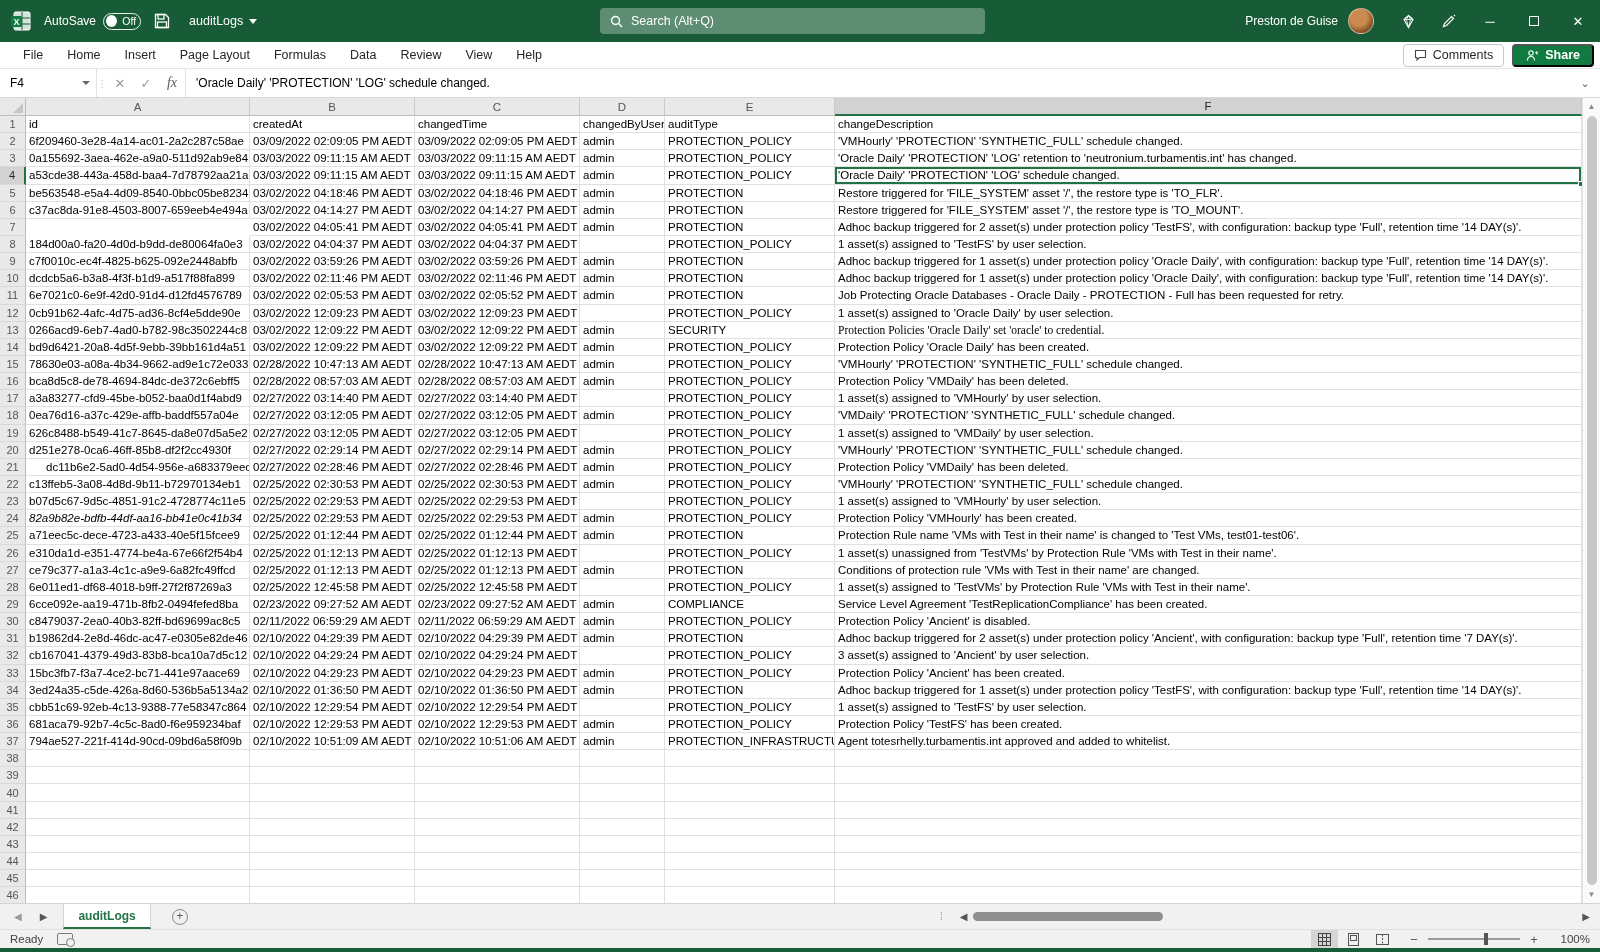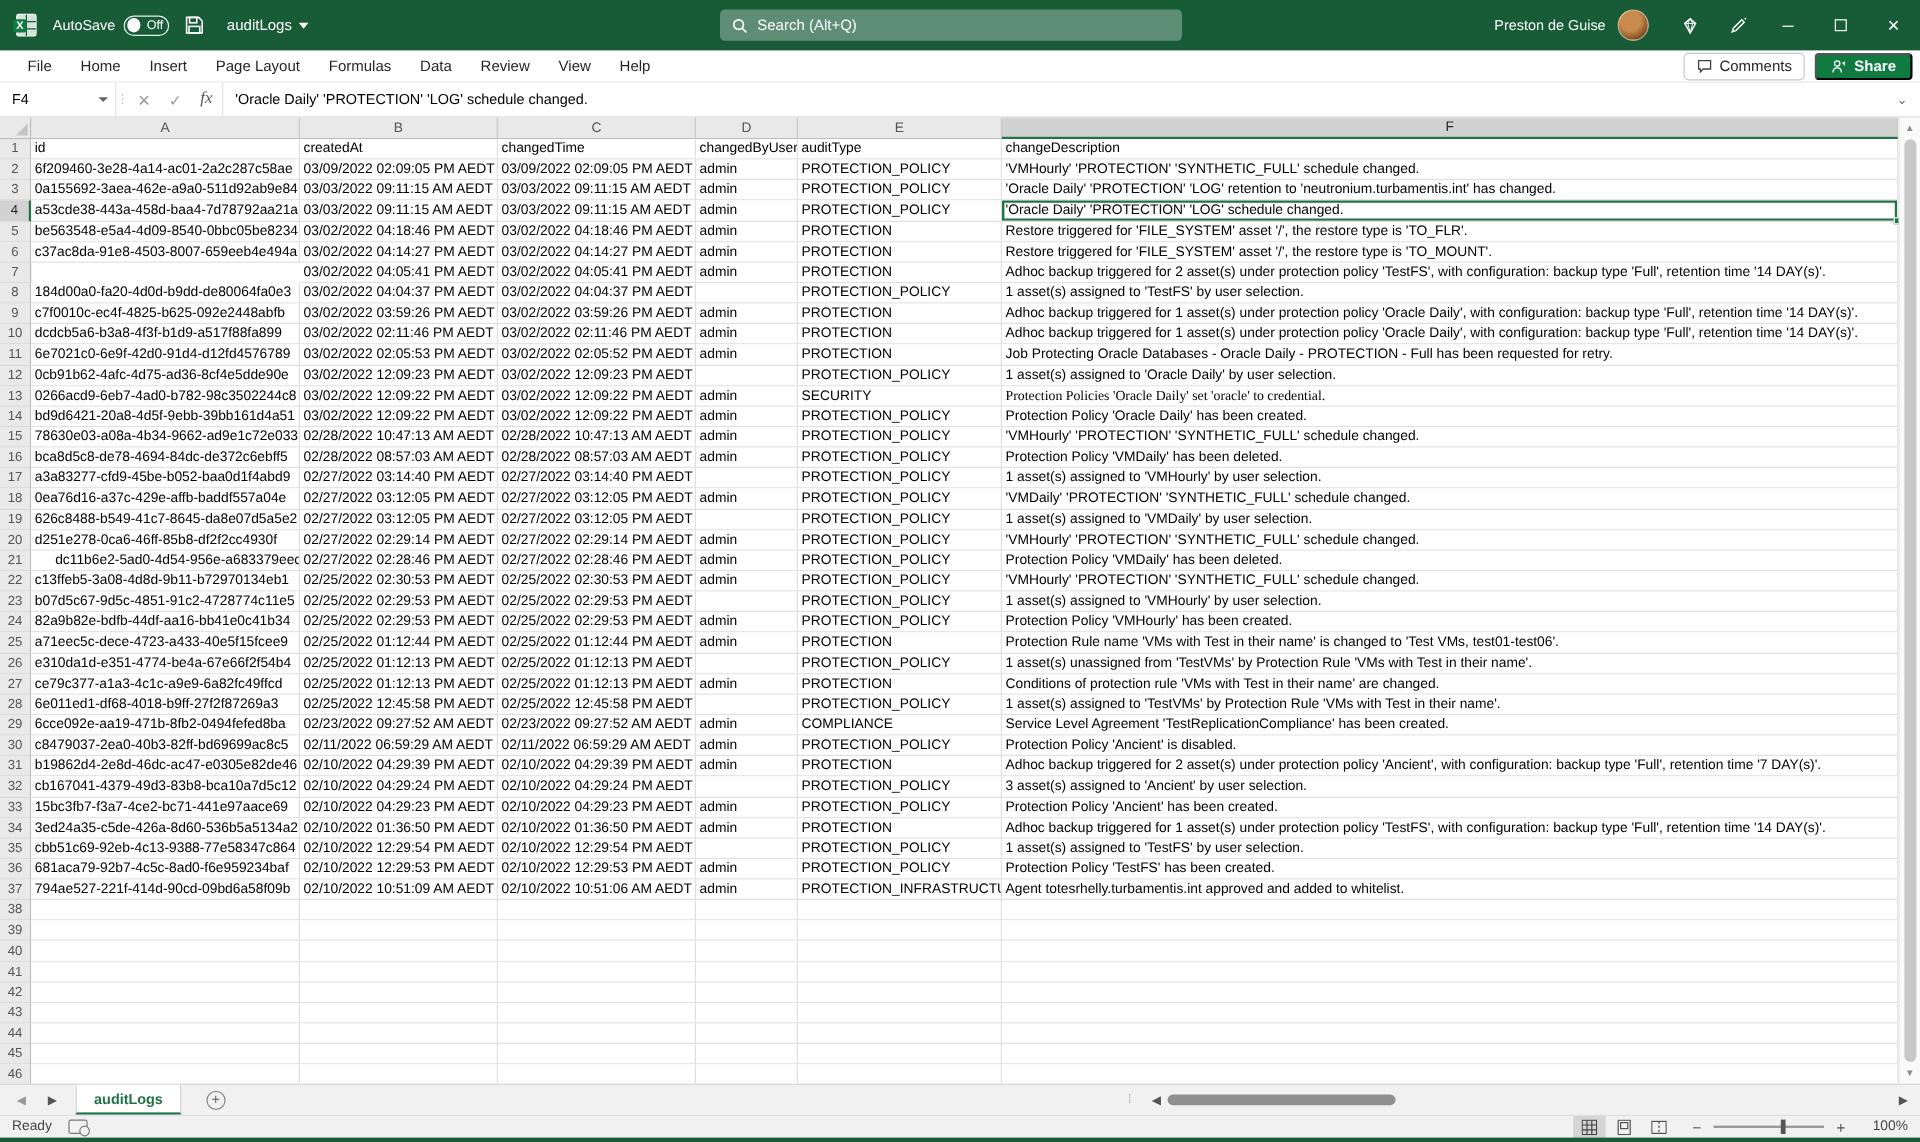--- a/index.html
+++ b/index.html
@@ -487,21 +487,21 @@
           <div class="rowhdr">23</div>
           <div class="cell" style="width: 224px;">b07d5c67-9d5c-4851-91c2-4728774c11e5</div>
           <div class="cell" style="width: 165px;">02/25/2022 02:29:53 PM AEDT</div>
           <div class="cell" style="width: 165px;">02/25/2022 02:29:53 PM AEDT</div>
           <div class="cell" style="width: 85px;"></div>
           <div class="cell" style="width: 170px;">PROTECTION_POLICY</div>
           <div class="cell" style="width: 747px;">1 asset(s) assigned to 'VMHourly' by user selection.</div>
         </div>
         <div class="g-row">
           <div class="rowhdr">24</div>
-          <div class="cell" style="width: 224px;">82a9b82e-bdfb-44df-aa16-bb41e0c41b34</div>
+          <div class="cell" style="width: 224px; font-style: italic;">82a9b82e-bdfb-44df-aa16-bb41e0c41b34</div>
           <div class="cell" style="width: 165px;">02/25/2022 02:29:53 PM AEDT</div>
           <div class="cell" style="width: 165px;">02/25/2022 02:29:53 PM AEDT</div>
           <div class="cell" style="width: 85px;">admin</div>
           <div class="cell" style="width: 170px;">PROTECTION_POLICY</div>
           <div class="cell" style="width: 747px;">Protection Policy 'VMHourly' has been created.</div>
         </div>
         <div class="g-row">
           <div class="rowhdr">25</div>
           <div class="cell" style="width: 224px;">a71eec5c-dece-4723-a433-40e5f15fcee9</div>
           <div class="cell" style="width: 165px;">02/25/2022 01:12:44 PM AEDT</div>

